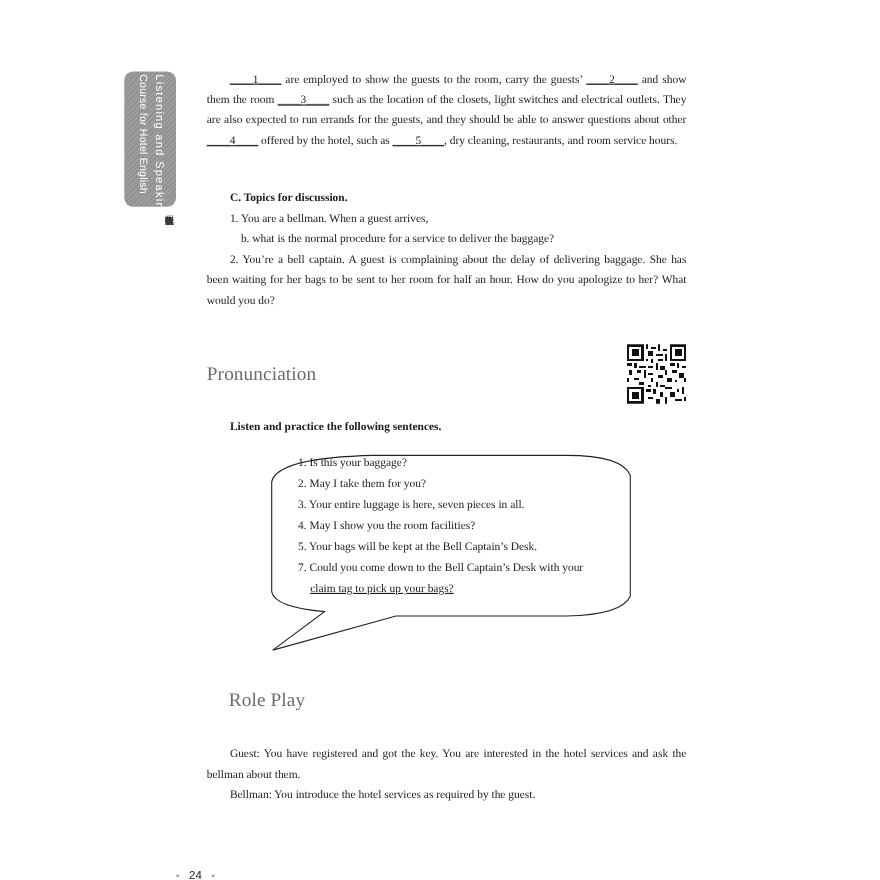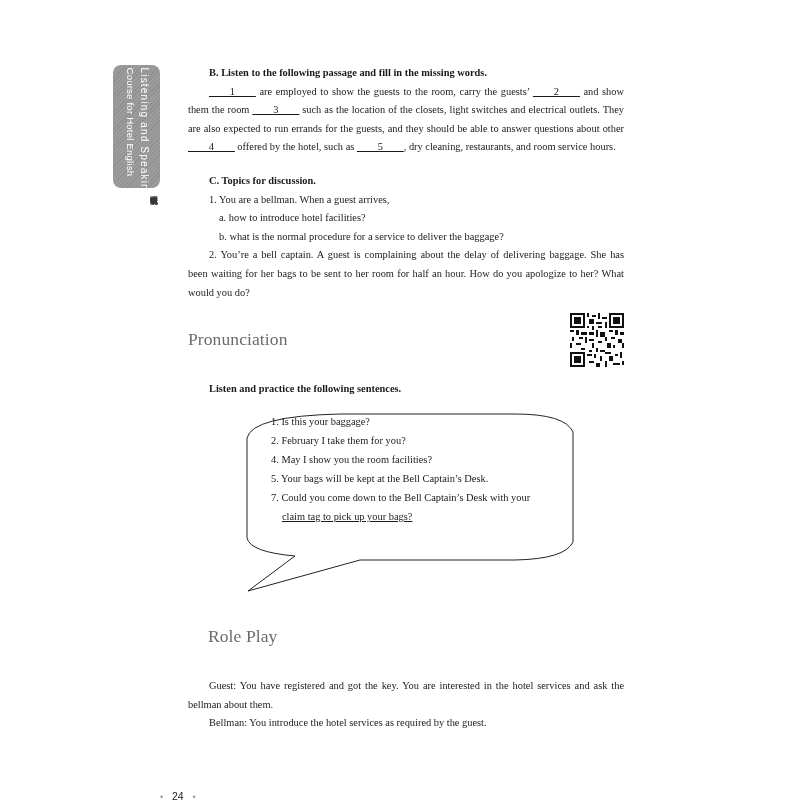--- a/index.html
+++ b/index.html
@@ -51,28 +51,26 @@
 
 <div class="side-tab">
   <div class="rot">
     <div class="l1">Listening and Speaking</div>
     <div class="l2">Course for Hotel English</div>
   </div>
 </div>
 <div class="side-cn">饭店英语听说教程</div>
 
 <div class="content" style="top:64px;">
-  <p class="indent bold">B. Listen to the following passage and fill in the missing words.</p>
   <p class="indent"><span class="blank">____1____</span><span> are employed to show the guests to the room, carry the guests’ </span><span class="blank">____2____</span><span> and show them the room </span><span class="blank">____3____</span><span> such as the location of the closets, light switches and electrical outlets. They are also expected to run errands for the guests, and they should be able to answer questions about other </span><span class="blank">____4____</span><span> offered by the hotel, such as </span><span class="blank">____5____</span><span>, dry cleaning, restaurants, and room service hours.</span></p>
 </div>
 
 <div class="content" style="top:172px;">
   <p class="indent bold">C. Topics for discussion.</p>
   <p class="indent">1. You are a bellman. When a guest arrives,</p>
-  <p class="sub">a. how to introduce hotel facilities?</p>
   <p class="sub">b. what is the normal procedure for a service to deliver the baggage?</p>
   <p class="indent">2. You’re a bell captain. A guest is complaining about the delay of delivering baggage. She has been waiting for her bags to be sent to her room for half an hour. How do you apologize to her? What would you do?</p>
 </div>
 
 <div class="section-title" style="top:329px;">Pronunciation</div>
 <svg class="qr" viewBox="0 0 25 25" shape-rendering="crispEdges">
   <g fill="#111">
     <rect x="0" y="0" width="7" height="7"></rect>
       <rect x="1" y="1" width="5" height="5" fill="#fff"></rect>
       <rect x="2" y="2" width="3" height="3"></rect>
@@ -135,21 +133,22 @@
 </svg>
 <div class="content" style="top:380px;">
   <p class="indent bold">Listen and practice the following sentences.</p>
 </div>
 
 <svg class="bubble" viewBox="0 0 350 185">
   <path d="M 100 6 L 275 6 Q 325 6 333 24 L 333 134 Q 325 151 275 152 L 120 152 L 8 183 L 55 148 Q 10 144 7 130 L 7 30 Q 12 8 100 6 Z" fill="#ffffff" stroke="#222" stroke-width="1"></path>
 </svg>
 <div class="bubble-text">
   <div>1. Is this your baggage?</div>
-  <div>2. February I take them for you?</div>
+  <div>2. May I take them for you?</div>
+  <div>3. Your entire luggage is here, seven pieces in all.</div>
   <div>4. May I show you the room facilities?</div>
   <div>5. Your bags will be kept at the Bell Captain’s Desk.</div>
   <div>7. Could you come down to the Bell Captain’s Desk with your</div>
   <div class="cont">claim tag to pick up your bags?</div>
 </div>
 
 <div class="section-title" style="top:626px;margin-left:20px;">Role Play</div>
 <div class="content" style="top:677px;">
   <p class="indent">Guest: You have registered and got the key. You are interested in the hotel services and ask the bellman about them.</p>
   <p class="indent">Bellman: You introduce the hotel services as required by the guest.</p>

